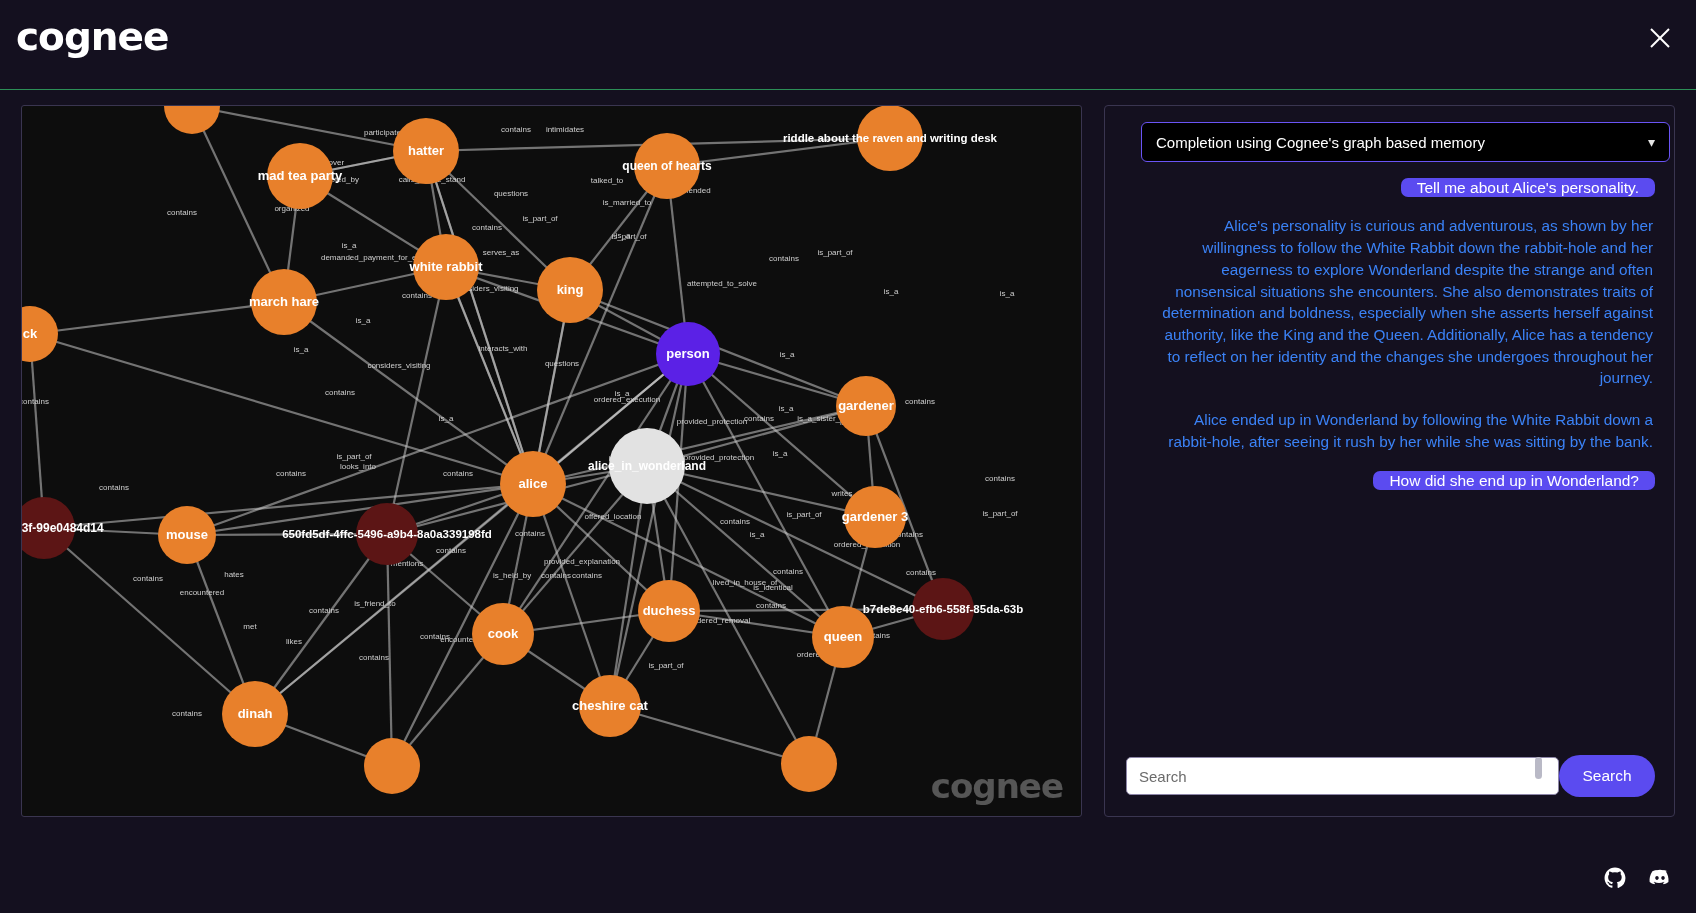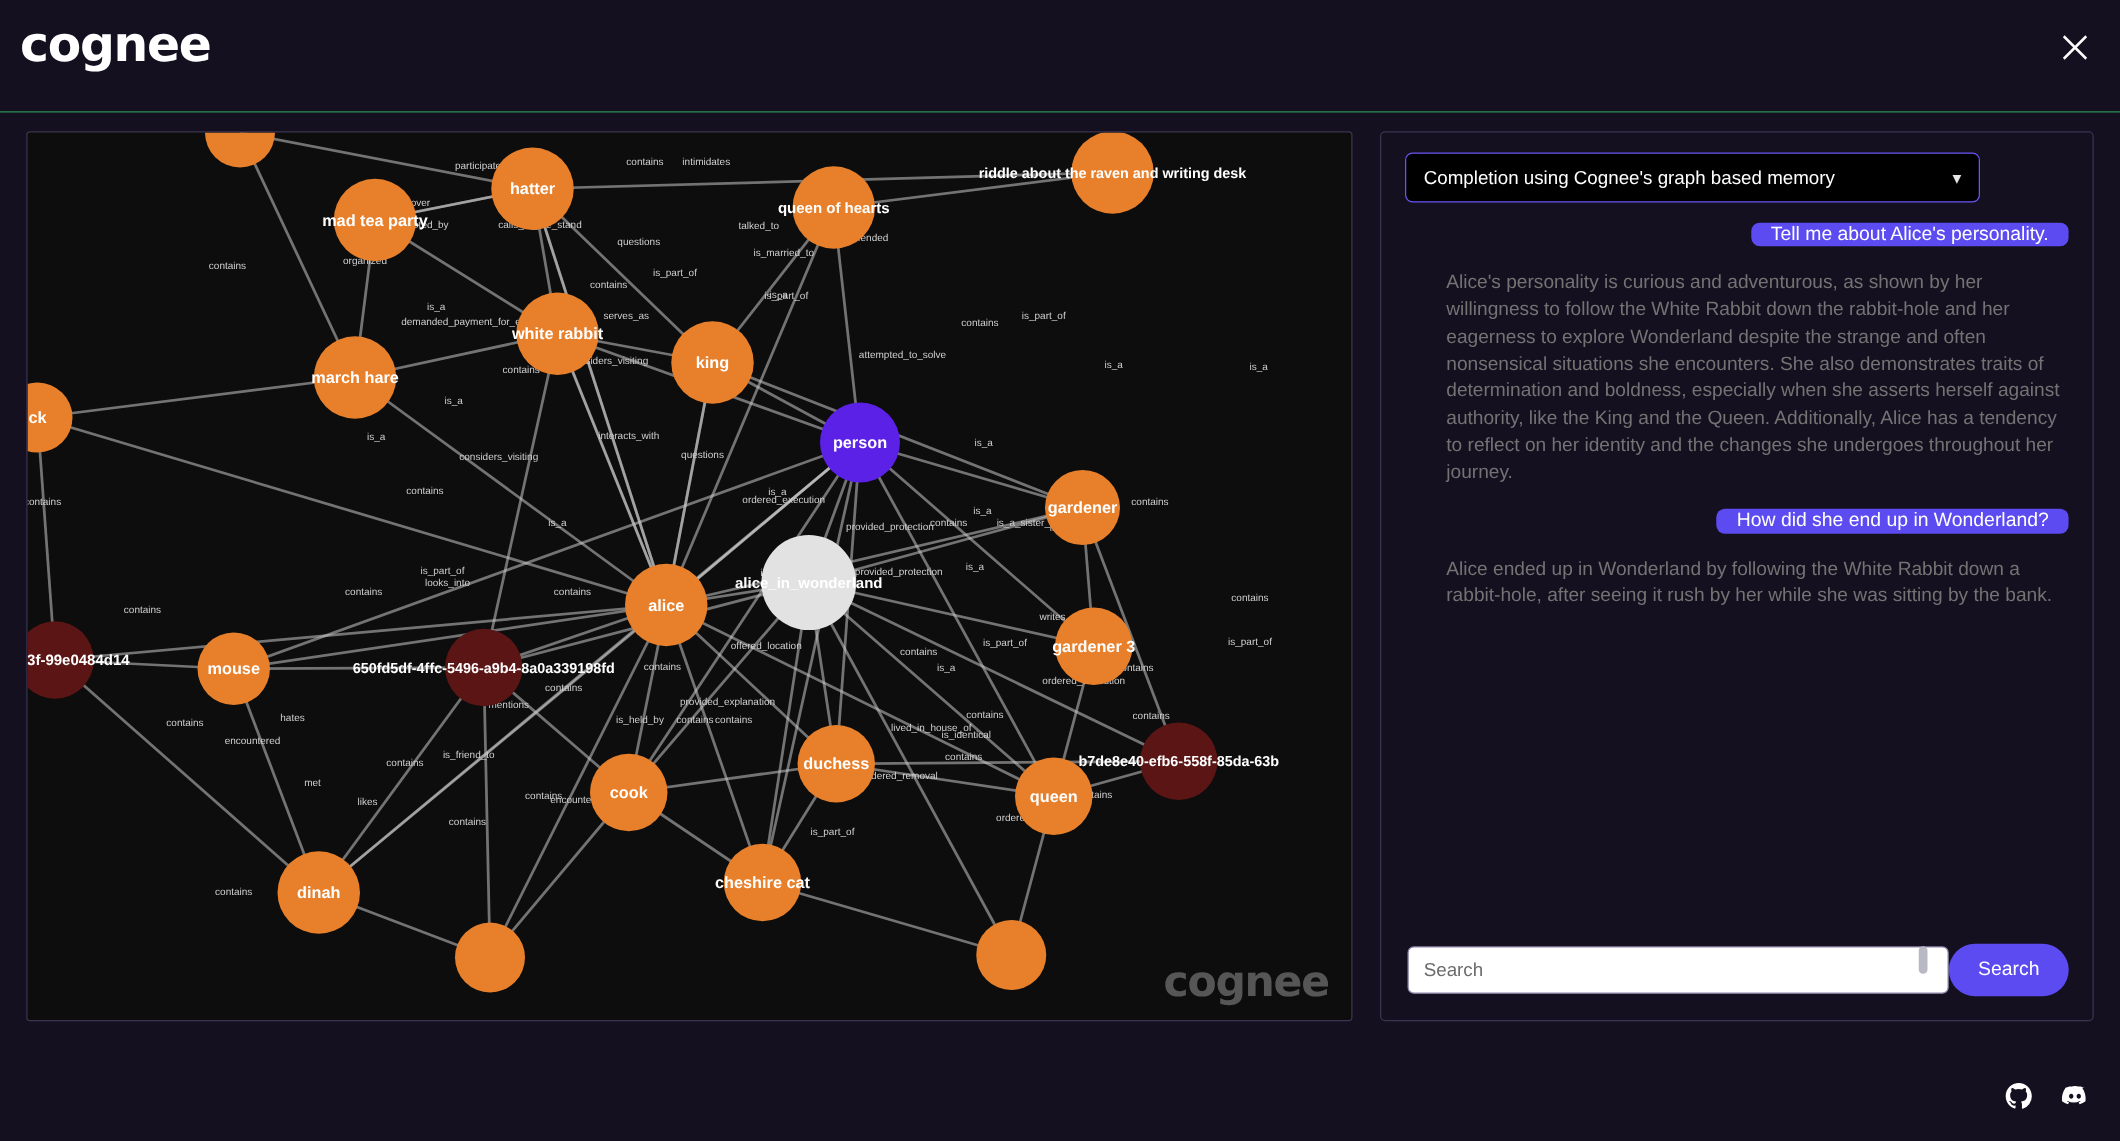--- a/index.html
+++ b/index.html
@@ -99,23 +99,23 @@
     left: 1104px;
     top: 105px;
     width: 571px;
     height: 712px;
     border: 1px solid #3a3550;
     border-radius: 4px;
     background: #14101f;
   }
   .select-wrap {
     position: absolute;
-    left: 19px;
+    left: 36px;
     top: 16px;
-    width: 460px;
+    width: 529px;
     height: 40px;
     background: #000000;
     border: 1px solid #6a54f5;
     border-radius: 6px;
     display: flex;
     align-items: center;
     padding: 0 14px;
     cursor: pointer;
   }
   .select-wrap .sel-label {
@@ -145,24 +145,24 @@
     background: #5b4bf0;
     color: #ffffff;
     border-radius: 7px;
     padding: 0 16px;
     font-size: 15.5px;
     max-width: 300px;
     text-align: center;
     line-height: 1.25;
   }
   .bubble-bot {
-    color: #737373;
+    color: #3b82f6;
     font-size: 15.3px;
     line-height: 1.42;
-    text-align: left;
+    text-align: right;
     max-width: 500px;
     padding: 2px 2px;
   }
 
   .search-area {
     position: absolute;
     left: 21px;
     bottom: 18px;
     width: 529px;
     height: 44px;
@@ -508,25 +508,25 @@
       <span class="chev">▾</span>
     </div>
 
     <div class="messages" id="messages">
         <div class="msg-row user">
           <div class="bubble-user">Tell me about Alice's personality.</div>
         </div>
         <div class="msg-row bot">
           <div class="bubble-bot">Alice's personality is curious and adventurous, as shown by her willingness to follow the White Rabbit down the rabbit-hole and her eagerness to explore Wonderland despite the strange and often nonsensical situations she encounters. She also demonstrates traits of determination and boldness, especially when she asserts herself against authority, like the King and the Queen. Additionally, Alice has a tendency to reflect on her identity and the changes she undergoes throughout her journey.</div>
         </div>
+        <div class="msg-row bot">
+          <div class="bubble-bot">Alice ended up in Wonderland by following the White Rabbit down a rabbit-hole, after seeing it rush by her while she was sitting by the bank.</div>
+        </div>
         <div class="msg-row user">
           <div class="bubble-user">How did she end up in Wonderland?</div>
-        </div>
-        <div class="msg-row bot">
-          <div class="bubble-bot">Alice ended up in Wonderland by following the White Rabbit down a rabbit-hole, after seeing it rush by her while she was sitting by the bank.</div>
         </div>
       </div>
 
     <div class="search-area">
       <input class="search-input" type="text" placeholder="Search" style="">
       <div class="search-scroll"></div>
       <button class="search-btn">Search</button>
     </div>
   </div>
 

